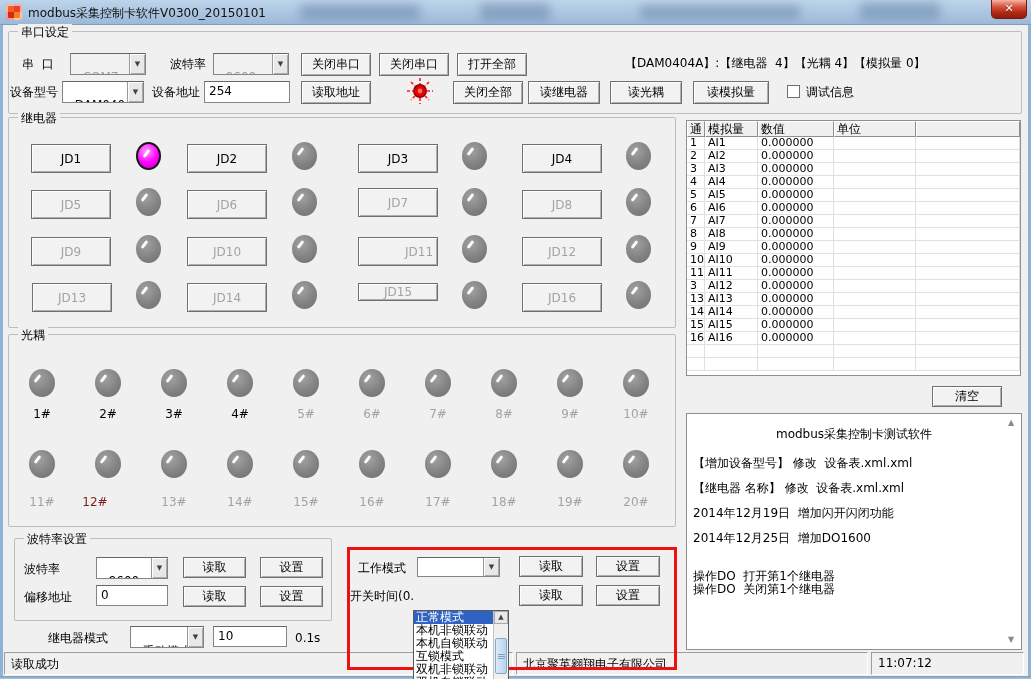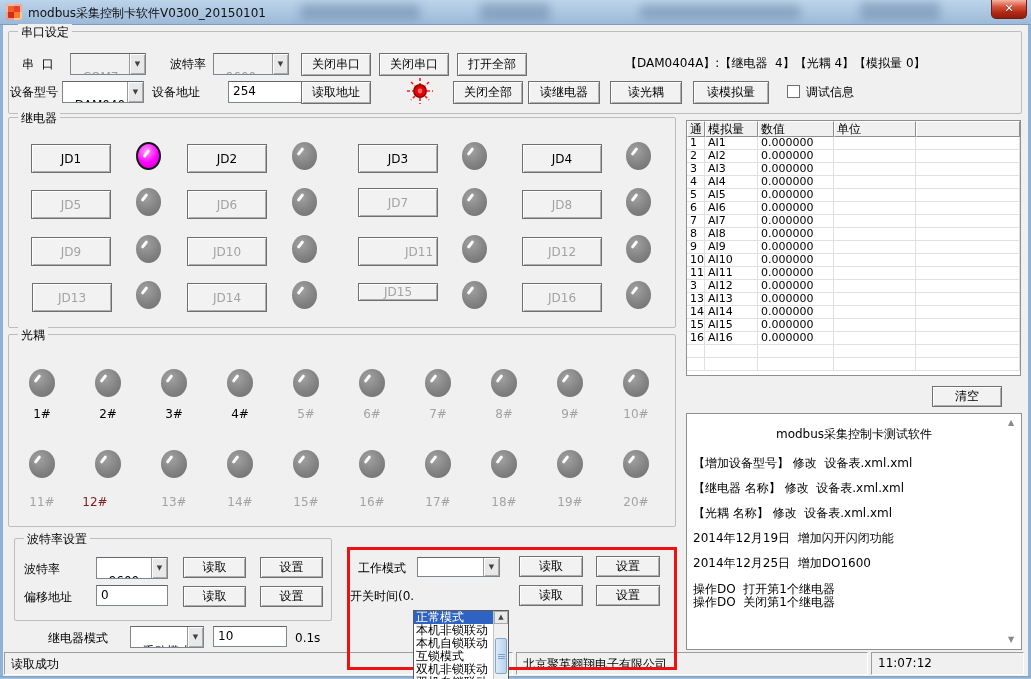--- a/index.html
+++ b/index.html
@@ -166,21 +166,21 @@
 <div class="btn" style="left:379px;top:53px;width:70px;height:23px;">关闭串口</div>
 <div class="btn" style="left:457px;top:53px;width:70px;height:23px;">打开全部</div>
 <span class="lbl" style="left:625px;top:56px;">【DAM0404A】:【继电器  4】【光耦 4】【模拟量 0】</span>
 
 <span class="lbl" style="left:10px;top:85px;">设备型号</span>
 <div class="field combo" style="left:62px;top:81px;width:82px;height:22px;">
   <span>DAM0404A</span>
   <span class="arrow-btn">▼</span>
 </div>
 <span class="lbl" style="left:152px;top:85px;">设备地址</span>
-<div class="field" style="left:204px;top:81px;width:86px;height:22px;margin-left:24px;">254</div>
+<div class="field" style="left:204px;top:81px;width:86px;height:22px;">254</div>
 <div class="btn" style="left:301px;top:81px;width:70px;height:23px;">读取地址</div>
 
 <svg class="led-ind" style="left:407px;top:78px;" viewBox="0 0 26 26">
   <g stroke="#ff1a1a" stroke-width="1.6" stroke-dasharray="3 2">
     <line x1="13" y1="0" x2="13" y2="6"></line>
       <line x1="13" y1="20" x2="13" y2="26"></line>
     <line x1="0" y1="13" x2="6" y2="13"></line>
       <line x1="20" y1="13" x2="26" y2="13"></line>
     <line x1="4" y1="4" x2="8" y2="8"></line>
       <line x1="18" y1="18" x2="22" y2="22"></line>
@@ -419,21 +419,20 @@
       </div>
     </div>
 </div>
 <div class="btn" style="left:932px;top:386px;width:70px;height:21px;">清空</div>
 
 <div class="infobox">
   <div class="info-title">modbus采集控制卡测试软件</div>
   <div class="info-lines" id="info-lines">
       <div class="info-line">【增加设备型号】 修改  设备表.xml.xml</div>
       <div class="info-line">【继电器 名称】 修改  设备表.xml.xml</div>
-      <div class="info-line">【光耦 名称】 修改  设备表.xml.xml</div>
       <div class="info-line">2014年12月19日  增加闪开闪闭功能</div>
       <div class="info-line">2014年12月25日  增加DO1600</div>
       <div class="info-line"></div>
       <div class="info-line">操作DO  打开第1个继电器</div>
       <div class="info-line">操作DO  关闭第1个继电器</div>
     </div>
   <span class="scroll-arrow" style="top:3px;">▲</span>
   <span class="scroll-arrow" style="bottom:3px;">▼</span>
 </div>
 

